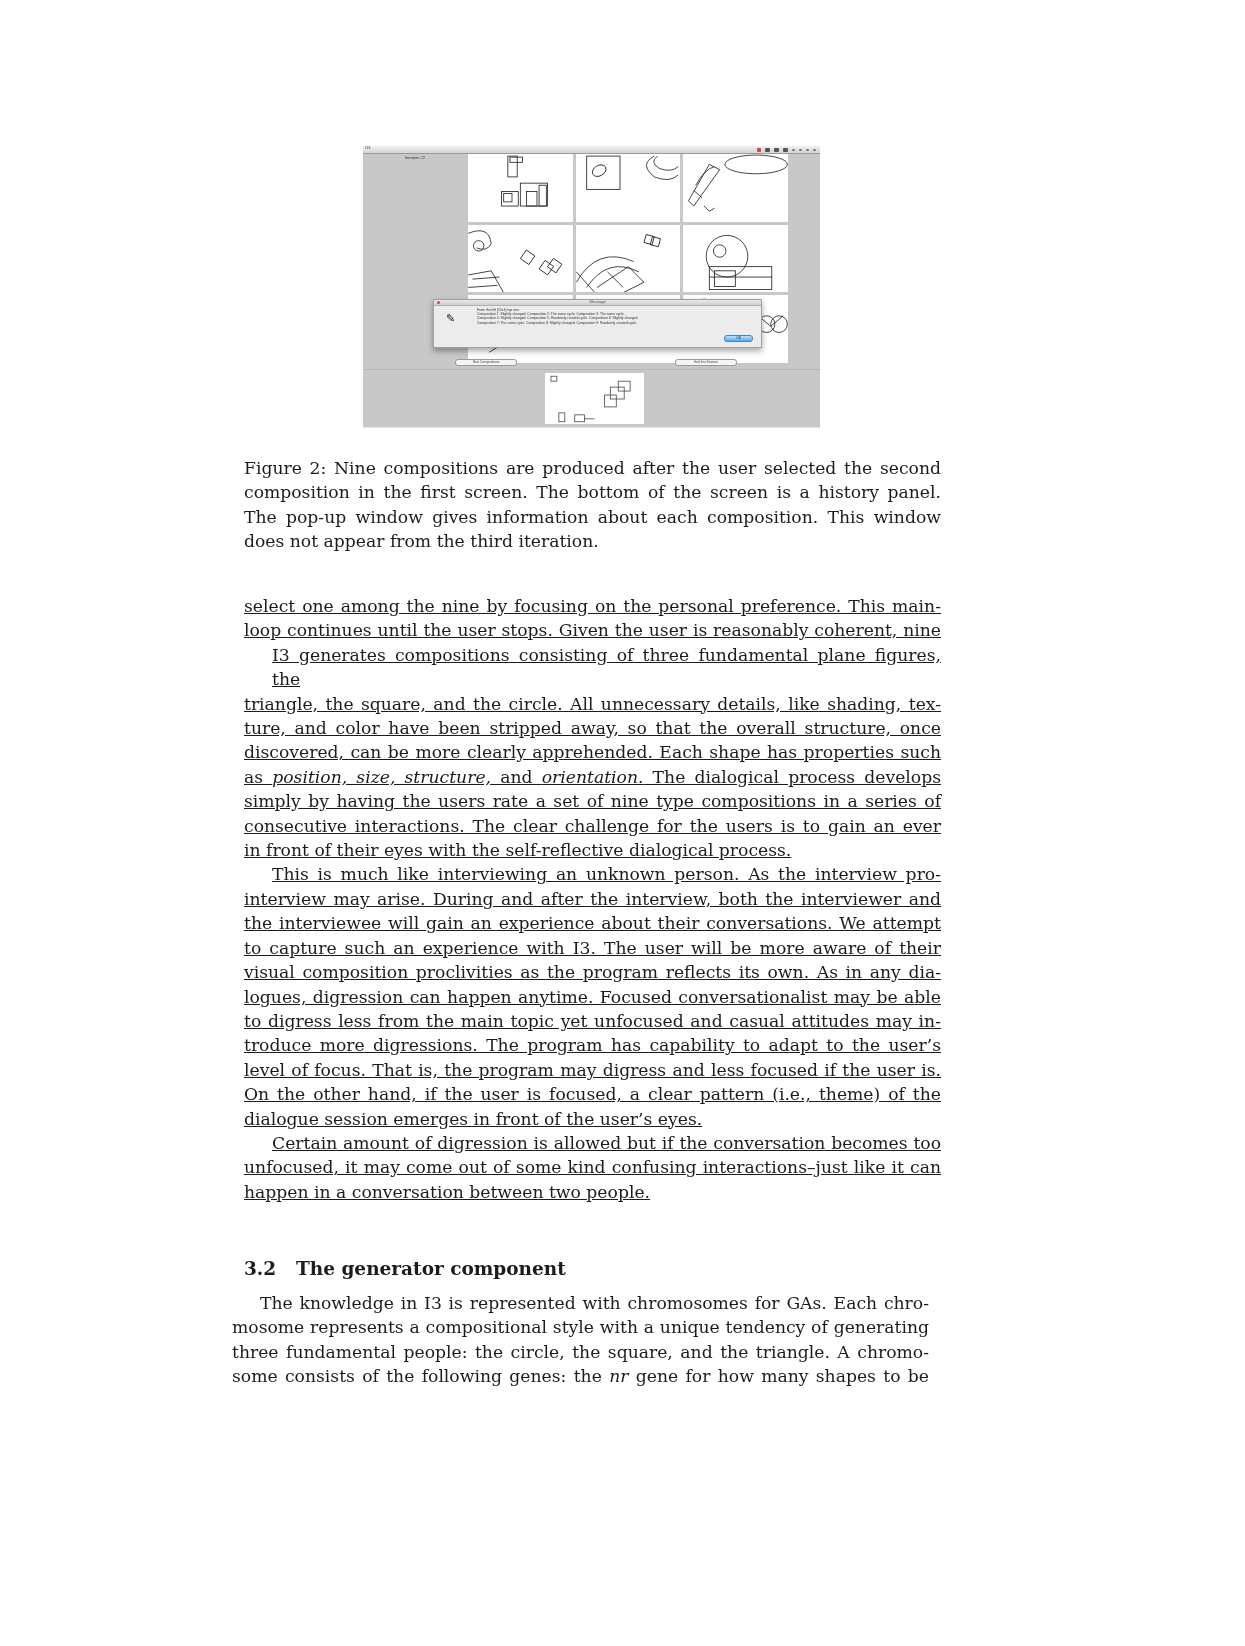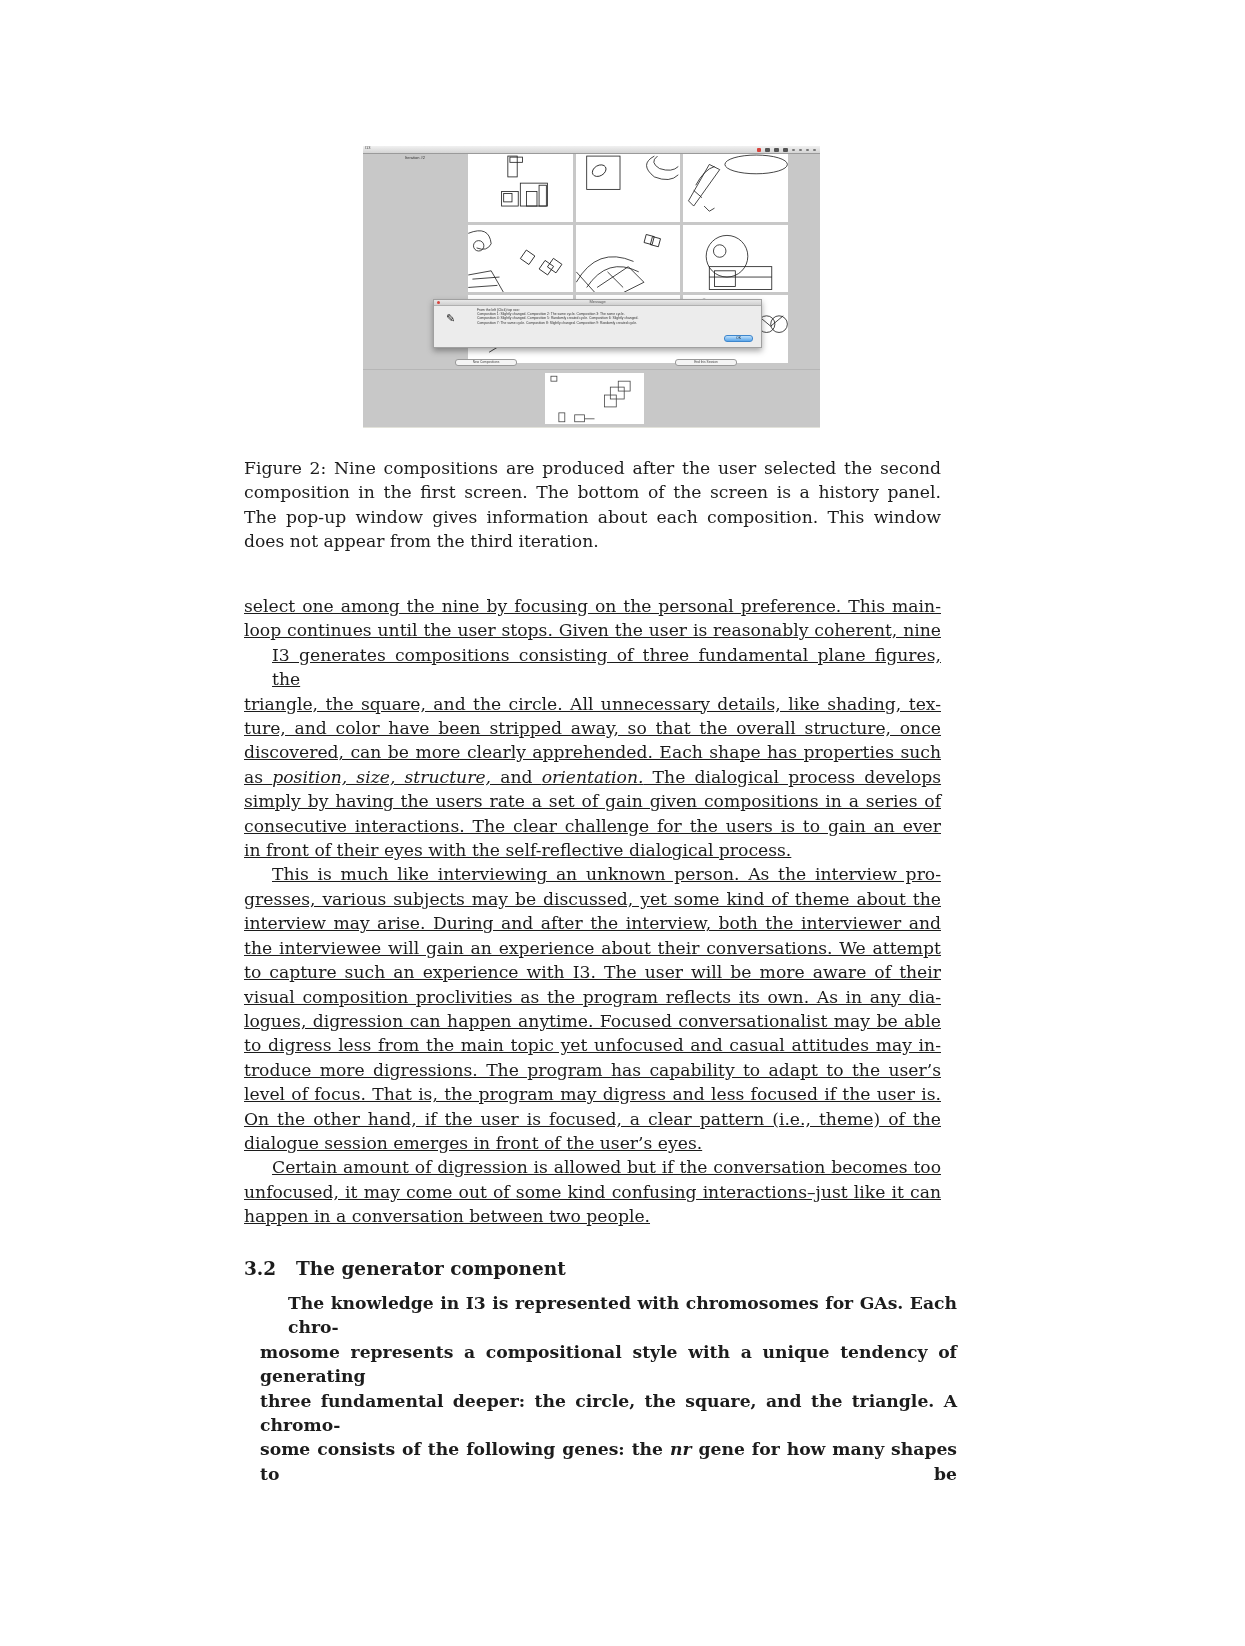--- a/index.html
+++ b/index.html
@@ -41,21 +41,21 @@
   .caption { position: absolute; left: 244px; top: 456px; width: 697px; font-size: 17.2px; line-height: 24.3px; text-align: justify; }
   .body { position: absolute; left: 244px; top: 594px; width: 697px; font-size: 17.2px; line-height: 24.4px; }
   .body p { margin: 0; text-align: justify; text-align-last: auto; text-decoration: underline; }
   .body p .line { display: block; text-align: justify; text-align-last: justify; }
   .body p .line.last { text-align-last: left; }
   .caption .line { display: block; text-align: justify; text-align-last: justify; }
   .caption .line.last { text-align-last: left; }
   .indent-first { padding-left: 28px; }
   .section-heading { position: absolute; left: 244px; top: 1258px; font-size: 18.5px; font-weight: bold; }
   .section-heading .num { display: inline-block; width: 52px; }
-  .body2 { position: absolute; left: 260px; top: 1291px; width: 697px; font-size: 17.2px; line-height: 24.4px; font-weight: bold; }
+  .body2 { position: absolute; left: 232px; top: 1291px; width: 697px; font-size: 17.2px; line-height: 24.4px; }
   .body2 .line { display: block; text-align: justify; text-align-last: justify; }
   em { font-style: italic; }
 </style>
 </head>
 <body>
 
 <div class="figure">
   <div class="titlebar">
     <span class="app">I13</span>
     <div class="toolbar-icons">
@@ -209,27 +209,26 @@
   <p>
     <span class="line">select one among the nine by focusing on the personal preference. This main-</span>
     <span class="line">loop continues until the user stops. Given the user is reasonably coherent, nine</span>
   </p>
   <p>
     <span class="line indent-first">I3 generates compositions consisting of three fundamental plane figures, the</span>
     <span class="line">triangle, the square, and the circle. All unnecessary details, like shading, tex-</span>
     <span class="line">ture, and color have been stripped away, so that the overall structure, once</span>
     <span class="line">discovered, can be more clearly apprehended. Each shape has properties such</span>
     <span class="line"><span>as </span><em>position, size, structure,</em><span> and </span><em>orientation.</em><span> The dialogical process develops</span></span>
-    <span class="line">simply by having the users rate a set of gain given compositions in a series of</span>
+    <span class="line">simply by having the users rate a set of nine type compositions in a series of</span>
     <span class="line">consecutive interactions. The clear challenge for the users is to gain an ever</span>
     <span class="line last">in front of their eyes with the self-reflective dialogical process.</span>
   </p>
   <p>
     <span class="line indent-first">This is much like interviewing an unknown person. As the interview pro-</span>
-    <span class="line">gresses, various subjects may be discussed, yet some kind of theme about the</span>
     <span class="line">interview may arise. During and after the interview, both the interviewer and</span>
     <span class="line">the interviewee will gain an experience about their conversations. We attempt</span>
     <span class="line">to capture such an experience with I3. The user will be more aware of their</span>
     <span class="line">visual composition proclivities as the program reflects its own. As in any dia-</span>
     <span class="line">logues, digression can happen anytime. Focused conversationalist may be able</span>
     <span class="line">to digress less from the main topic yet unfocused and casual attitudes may in-</span>
     <span class="line">troduce more digressions. The program has capability to adapt to the user’s</span>
     <span class="line">level of focus. That is, the program may digress and less focused if the user is.</span>
     <span class="line">On the other hand, if the user is focused, a clear pattern (i.e., theme) of the</span>
     <span class="line last">dialogue session emerges in front of the user’s eyes.</span>
@@ -241,15 +240,15 @@
   </p>
 </div>
 
 <div class="section-heading">
   <span class="num">3.2</span><span>The generator component</span>
 </div>
 
 <div class="body2">
   <span class="line indent-first">The knowledge in I3 is represented with chromosomes for GAs. Each chro-</span>
   <span class="line">mosome represents a compositional style with a unique tendency of generating</span>
-  <span class="line">three fundamental deeper: the circle, the square, and the triangle. A chromo-</span>
+  <span class="line">three fundamental people: the circle, the square, and the triangle. A chromo-</span>
   <span class="line"><span>some consists of the following genes: the </span><em>nr</em><span> gene for how many shapes to be</span></span>
 </div>
 
 </body></html>

